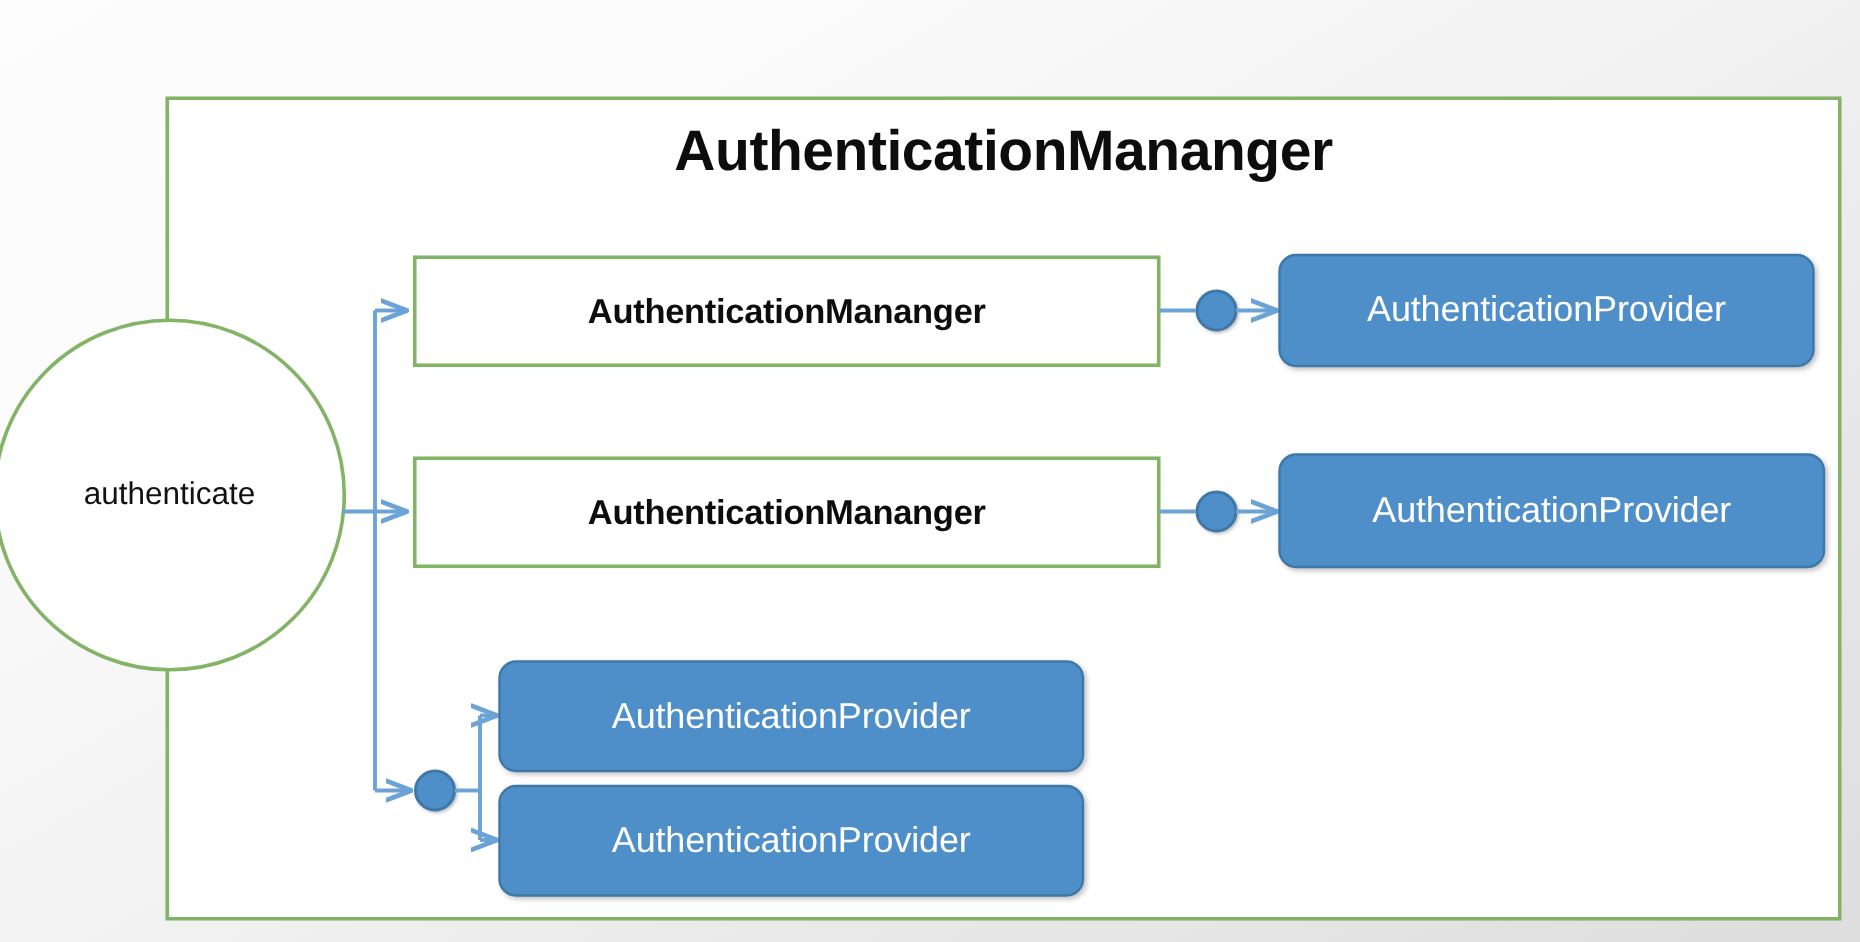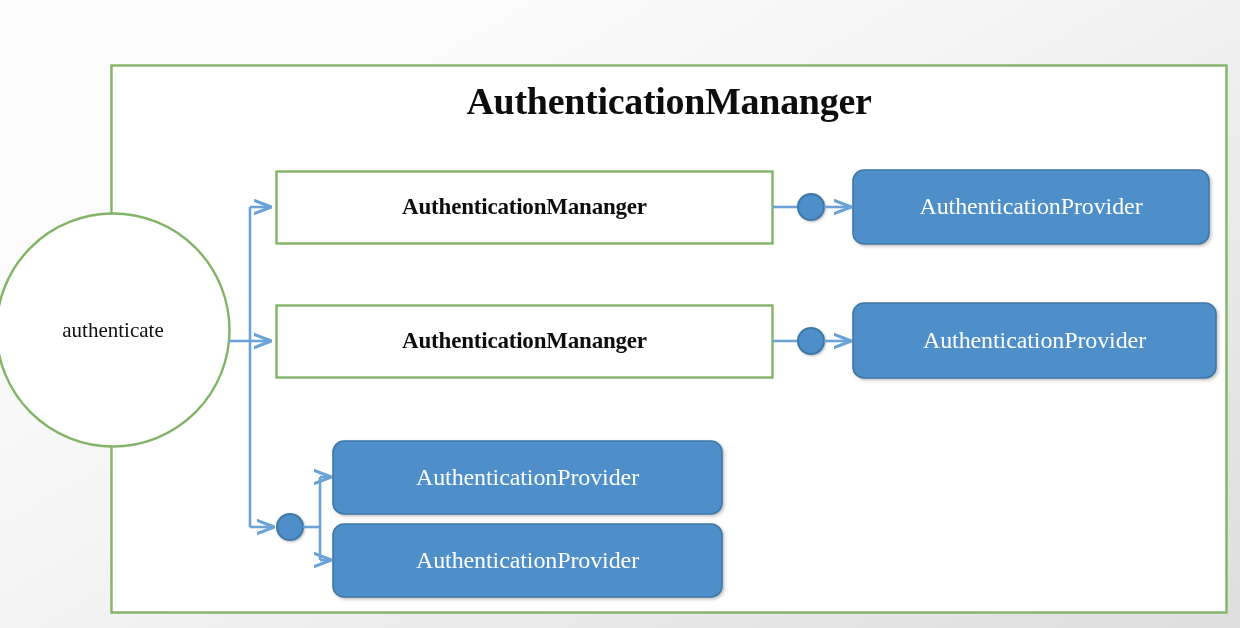--- a/index.html
+++ b/index.html
@@ -17,21 +17,20 @@
     height: 628px;
     overflow: hidden;
     background:
       linear-gradient(150deg,
         #fdfdfd 0%,
         #fbfbfb 22%,
         #f4f4f4 45%,
         #eaeaea 68%,
         #e2e2e2 88%,
         #dedede 100%);
-    font-family: Liberation Serif, serif;
   }
   
   #wires {
     position: absolute;
     left: 0; top: 0;
     width: 1240px;
     height: 628px;
   }
   
   .lbl {

